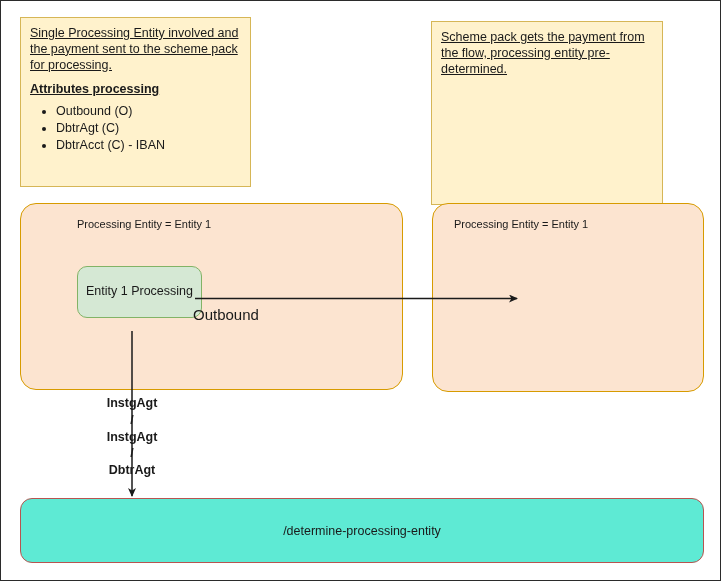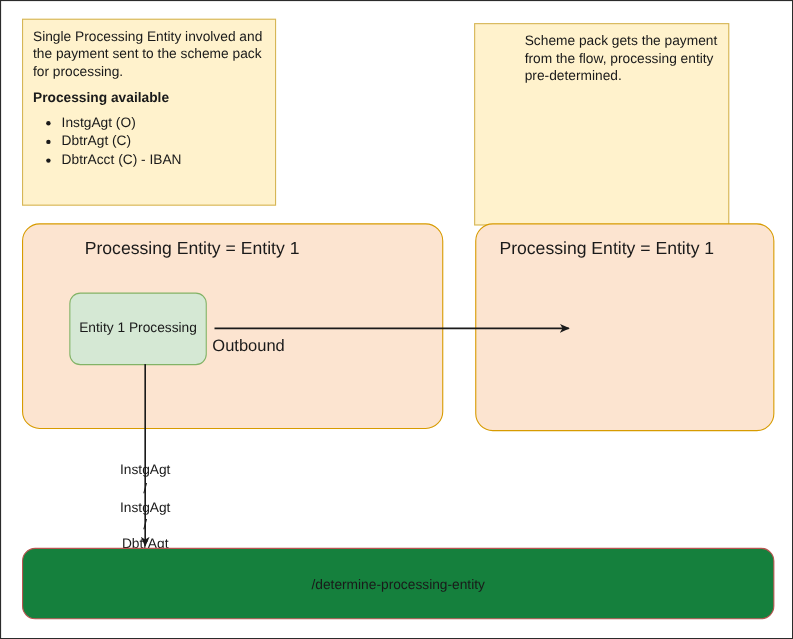--- a/index.html
+++ b/index.html
@@ -28,20 +28,21 @@
     box-sizing: border-box;
     color: #1a1a1a;
     font-size: 12.5px;
     line-height: 1.26;
   }
   .note .note-body {
     padding: 8px 9px 8px 9px;
   }
   .note p {
     margin: 0 0 9px 0;
+    text-decoration: underline;
   }
   .note p:last-child { margin-bottom: 0; }
   .note .note-heading {
     font-weight: bold;
     margin: 0 0 6px 0;
   }
   .note ul {
     margin: 0 0 9px 0;
     padding-left: 26px;
     list-style-type: disc;
@@ -51,21 +52,21 @@
   
   .lane {
     position: absolute;
     background: #fce4d0;
     border: 1.6px solid #d79b00;
     border-radius: 16px;
     box-sizing: border-box;
   }
   .lane-title {
     position: absolute;
-    font-size: 16px;
+    font-size: 11px;
     color: #1a1a1a;
     white-space: nowrap;
   }
 
   
   .proc {
     position: absolute;
     background: #d5e8d4;
     border: 1.4px solid #82b366;
     border-radius: 10px;
@@ -75,21 +76,21 @@
     justify-content: center;
     text-align: center;
     font-size: 12.5px;
     color: #1a1a1a;
     line-height: 1.25;
   }
 
   
   .endpoint {
     position: absolute;
-    background: #15803d;
+    background: #5eead4;
     border: 1.4px solid #b85450;
     border-radius: 12px;
     box-sizing: border-box;
     display: flex;
     align-items: center;
     justify-content: center;
     font-size: 12.5px;
     color: #1a1a1a;
   }
 
@@ -119,61 +120,61 @@
   }
 </style>
 </head>
 <body>
 
 <div id="canvas">
 
   <div class="note" style="left:19px; top:16px; width:231px; height:170px;">
     <div class="note-body">
       <p>Single Processing Entity involved and the payment sent to the scheme pack for processing.</p>
-      <p class="note-heading">Processing available</p>
+      <p class="note-heading">Attributes processing</p>
       <ul>
-        <li>InstgAgt (O)</li>
+        <li>Outbound (O)</li>
         <li>DbtrAgt (C)</li>
         <li>DbtrAcct (C) - IBAN</li>
       </ul>
     </div>
   </div>
 
-  <div class="note" style="left:430px; top:20px; width:232px; height:184px;padding-left:36px;">
+  <div class="note" style="left:430px; top:20px; width:232px; height:184px;">
     <div class="note-body">
       <p>Scheme pack gets the payment from the flow, processing entity pre-determined.</p>
     </div>
   </div>
 
   <div class="lane" style="left:19px; top:202px; width:383px; height:187px;"></div>
   <div class="lane-title" style="left:76px; top:217px;">Processing Entity = Entity 1</div>
 
   <div class="lane" style="left:431px; top:202px; width:272px; height:189px;"></div>
   <div class="lane-title" style="left:453px; top:217px;">Processing Entity = Entity 1</div>
 
-  <div class="proc" style="left:62px; top:265px; width:125px; height:66px;">
+  <div class="proc" style="left:76px; top:265px; width:125px; height:52px;">
     <span>Entity 1 Processing</span>
   </div>
 
 
   <svg class="conn-svg" viewBox="0 0 721 581">
     <defs>
       <marker id="arrowhead" markerWidth="9" markerHeight="8" refX="8" refY="4" orient="auto" markerUnits="userSpaceOnUse">
         <path d="M0,0 L9,4 L0,8 L2.4,4 z" fill="#1a1a1a"></path>
       </marker>
     </defs>
 
     <line x1="194" y1="297.5" x2="516" y2="297.5" stroke="#1a1a1a" stroke-width="1.5" marker-end="url(#arrowhead)"></line>
 
     <line x1="131" y1="330" x2="131" y2="495" stroke="#1a1a1a" stroke-width="1.5" marker-end="url(#arrowhead)"></line>
   </svg>
 
   <div class="edge-label" style="left:192px; top:305px;">Outbound</div>
 
-  <div class="edge-label-stack" style="left:81px; top:418px; width:100px;">
+  <div class="edge-label-stack" style="left:81px; top:394px; width:100px;font-weight:bold;">
     <span>InstgAgt</span><br>
     <span>/</span><br>
     <span>InstgAgt</span><br>
     <span>/</span><br>
     <span>DbtrAgt</span>
   </div>
 
   <div class="endpoint" style="left:19px; top:497px; width:684px; height:65px;">
     <span>/determine-processing-entity</span>
   </div>

